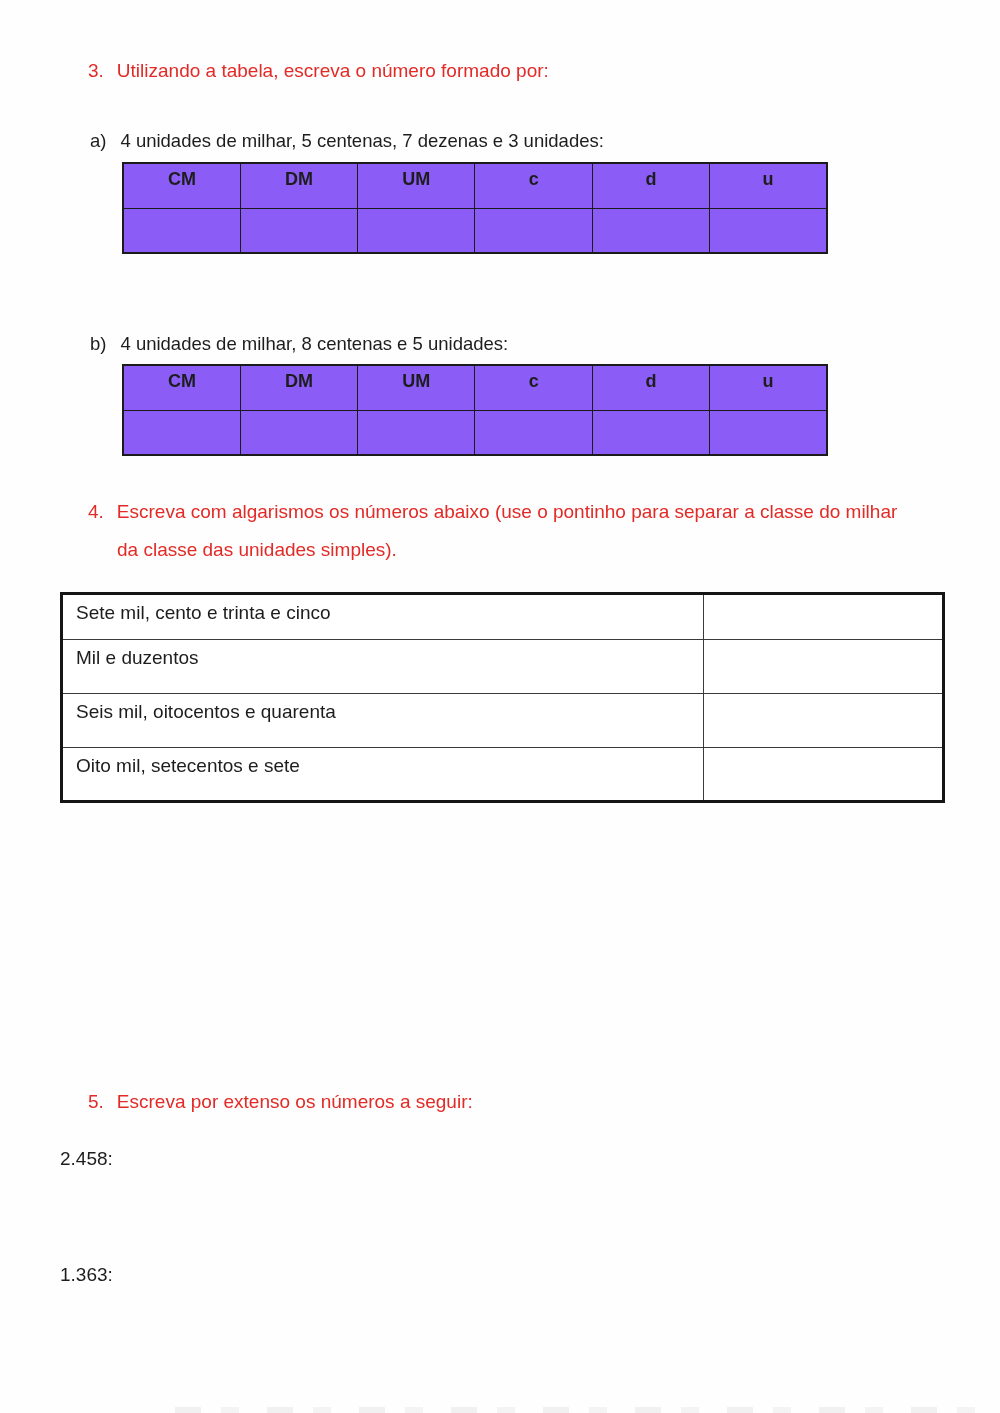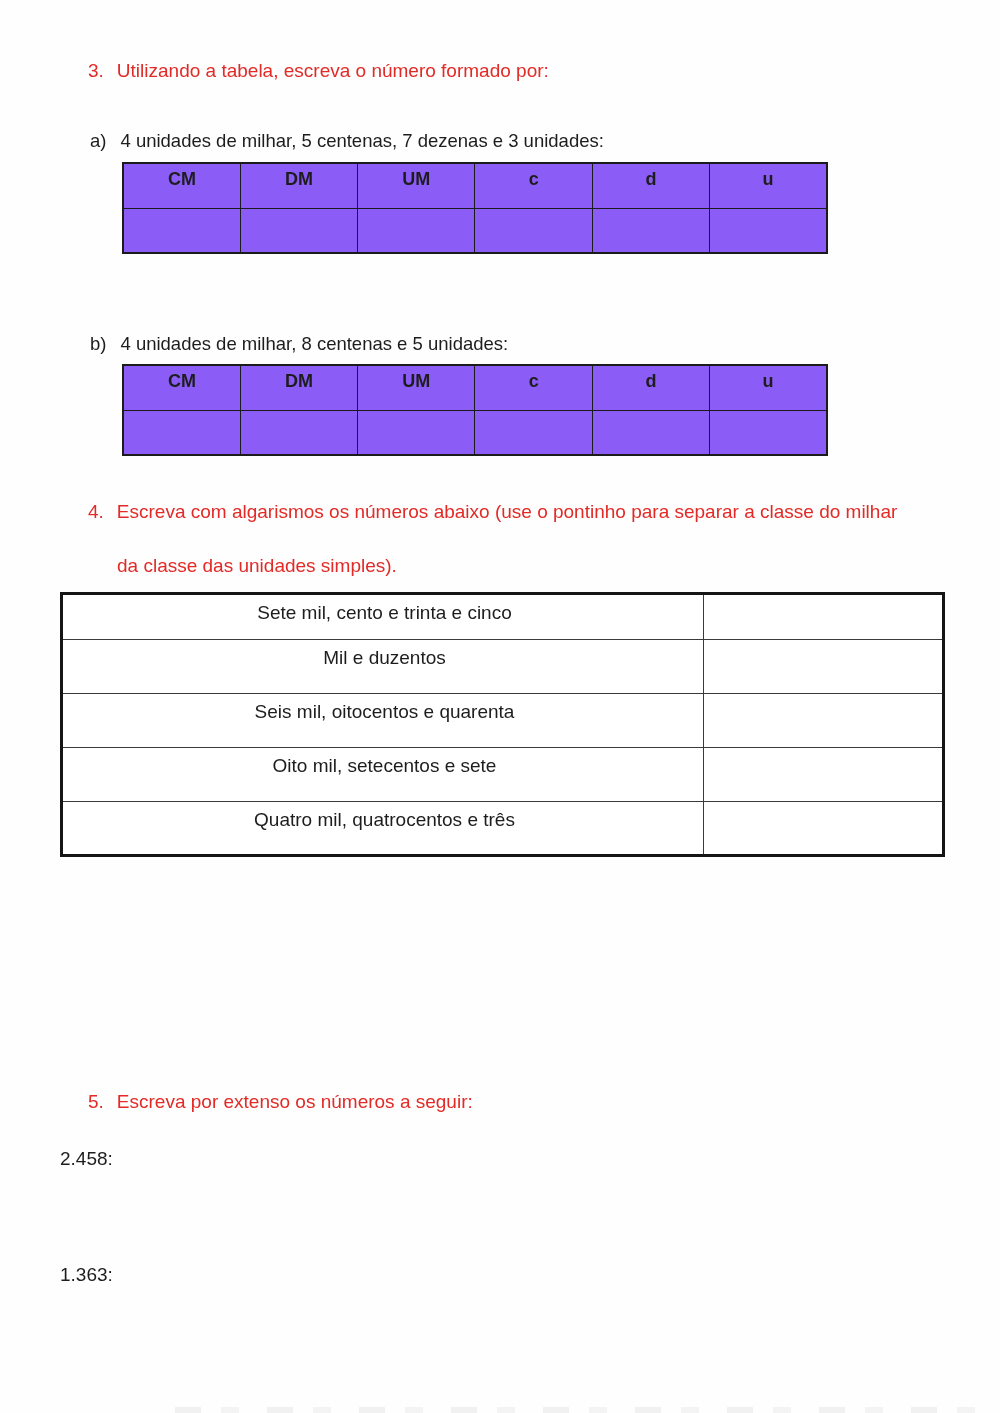--- a/index.html
+++ b/index.html
@@ -22,21 +22,21 @@
   .q-heading{
     display:flex;
     gap:13px;
     font-size:19px;
     color:var(--red);
     line-height:1.25;
   }
   .q-heading .qnum{flex:0 0 auto;}
   .q4-wrap{font-size:19px;color:var(--red);}
   .q4-line1{display:flex;gap:13px;}
-  .q4-line2{margin-left:29px;margin-top:32px;}
+  .q4-line2{margin-left:29px;margin-top:16px;}
   
   .subitem{
     display:flex;
     gap:14px;
     font-size:18.5px;
     color:var(--ink);
   }
   
   .pv-table{
     border-collapse:collapse;
@@ -64,21 +64,20 @@
     border-collapse:collapse;
     table-layout:fixed;
     width:882px;
     border:3px solid #151515;
     background:#fff;
   }
   .q4-table td{
     border:1.5px solid #3a3a3a;
     vertical-align:top;
     box-sizing:border-box;
-    text-align:center;
   }
   .q4-table td.label{
     width:642px;
     padding:7px 10px 0 13px;
     font-size:19px;
   }
   .q4-table td.ans{width:240px;}
   .q4-table tr td{height:54px;}
   .q4-table tr:first-child td{height:46px;}
   
@@ -179,24 +178,20 @@
       <td class="ans"></td>
     </tr>
     <tr>
       <td class="label">Seis mil, oitocentos e quarenta</td>
       <td class="ans"></td>
     </tr>
     <tr>
       <td class="label">Oito mil, setecentos e sete</td>
       <td class="ans"></td>
     </tr>
-    <tr>
-      <td class="label">Quatro mil, quatrocentos e três</td>
-      <td class="ans"></td>
-    </tr>
   </tbody>
     </table>
 
   <div class="abs q-heading" style="left:88px;top:1090px;">
     <span class="qnum">5.</span>
     <span>Escreva por extenso os números a seguir:</span>
   </div>
 
   <div class="abs num-item" style="left:60px;top:1148px;">2.458:</div>
   <div class="abs num-item" style="left:60px;top:1264px;">1.363:</div>

